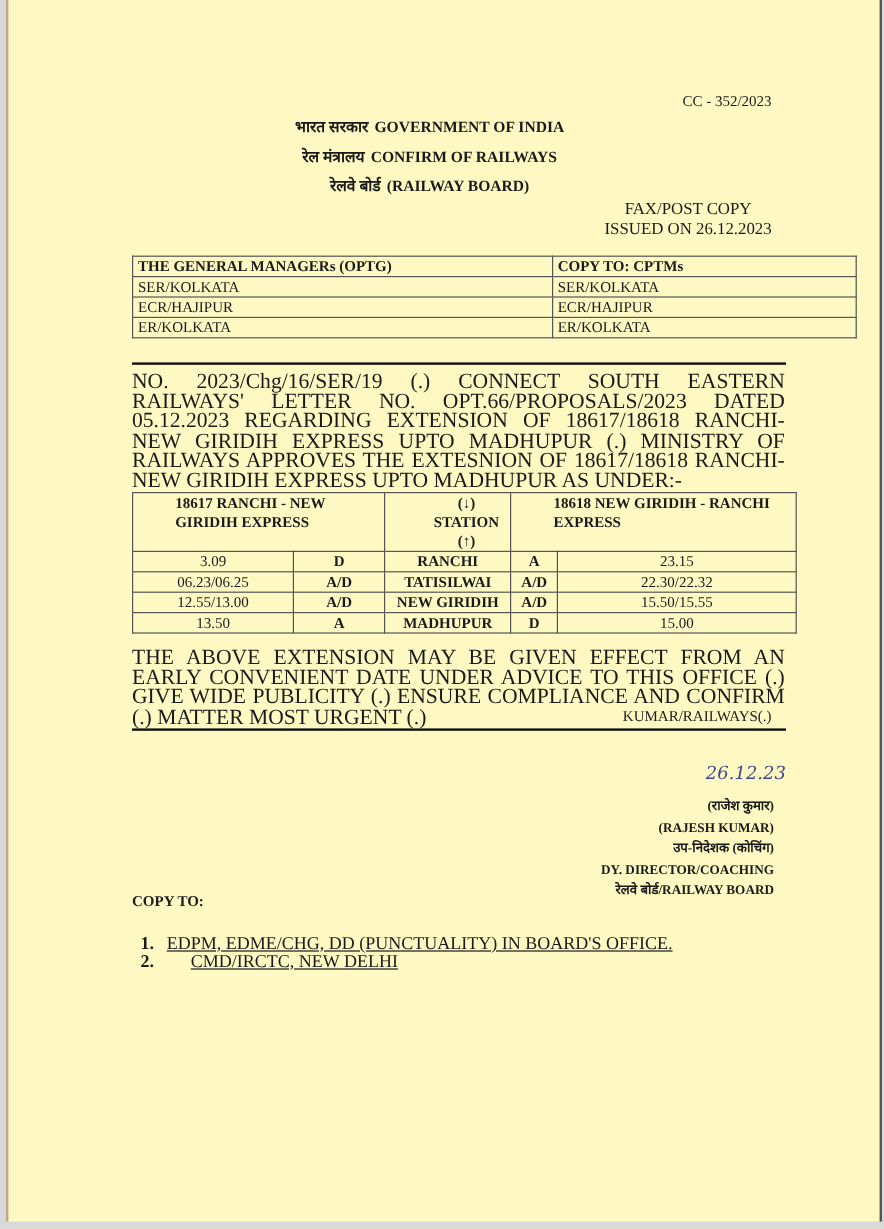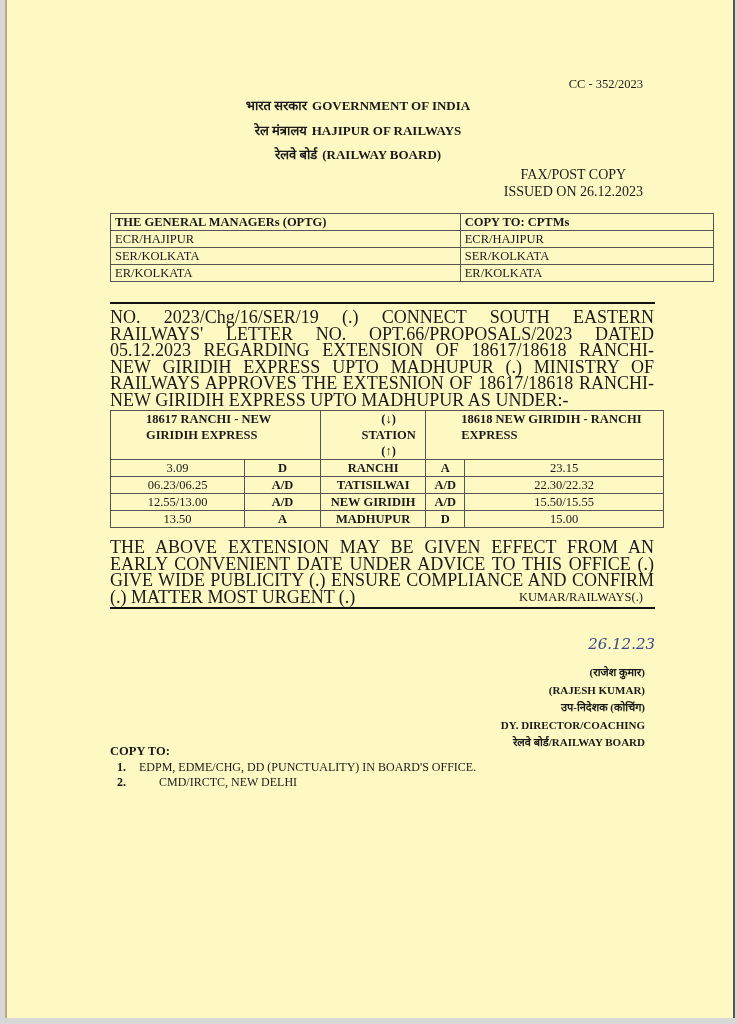--- a/index.html
+++ b/index.html
@@ -32,59 +32,59 @@
   .t2 td { text-align: center; height: 16px; }
   .t2 .hdr td { font-weight: bold; text-align: left; height: 36px; padding-left: 35px; }
   .t2 .hdr td.c { text-align: center; }
   .t2 .bold { font-weight: bold; }
   .p2 { top: 539px; }
   .sig-ref { right: 90px; top: 590px; font-size: 12.5px; }
   .r2 { top: 607px; }
   .signature { right: 78px; top: 635px; font-family: "DejaVu Serif", serif; font-style: italic; color: #3a4a8a; font-size: 15px; }
   .sig-block { right: 88px; top: 664px; text-align: right; font-size: 11px; font-weight: bold; line-height: 17.5px; }
   .copy { left: 103px; top: 744px; font-size: 12.5px; line-height: 14px; font-weight: bold; }
-  .copy-list { left: 110px; top: 760px; font-size: 12px; line-height: 15px; }
+  .copy-list { left: 110px; top: 780px; font-size: 15px; line-height: 15px; text-decoration: underline; }
   .copy-list .num { display: inline-block; width: 22px; font-weight: bold; }
   .copy-list .i2 { padding-left: 20px; }
 </style>
 </head>
 <body>
 
 <div class="page">
 
   <div class="abs ref">CC - 352/2023</div>
 
   <div class="abs head h1">
     <span class="hi">भारत सरकार</span><span>GOVERNMENT OF INDIA</span>
   </div>
   <div class="abs head h2">
-    <span class="hi">रेल मंत्रालय</span><span>HAJIPUR OF RAILWAYS</span>
+    <span class="hi">रेल मंत्रालय</span><span>CONFIRM OF RAILWAYS</span>
   </div>
   <div class="abs head h3">
     <span class="hi">रेलवे बोर्ड</span><span>(RAILWAY BOARD)</span>
   </div>
 
   <div class="abs fax">
     <div>FAX/POST COPY</div>
     <div>ISSUED ON 26.12.2023</div>
   </div>
 
   <table class="t1">
     <tbody>
         <tr>
       <td class="b" style="width:58%">THE GENERAL MANAGERs (OPTG)</td>
       <td class="b">COPY TO: CPTMs</td>
     </tr>
     <tr>
+      <td>SER/KOLKATA</td>
+      <td>SER/KOLKATA</td>
+    </tr>
+    <tr>
       <td>ECR/HAJIPUR</td>
       <td>ECR/HAJIPUR</td>
-    </tr>
-    <tr>
-      <td>SER/KOLKATA</td>
-      <td>SER/KOLKATA</td>
     </tr>
     <tr>
       <td>ER/KOLKATA</td>
       <td>ER/KOLKATA</td>
     </tr>
   </tbody>
     </table>
 
   <div class="abs rule r1"></div>
 

